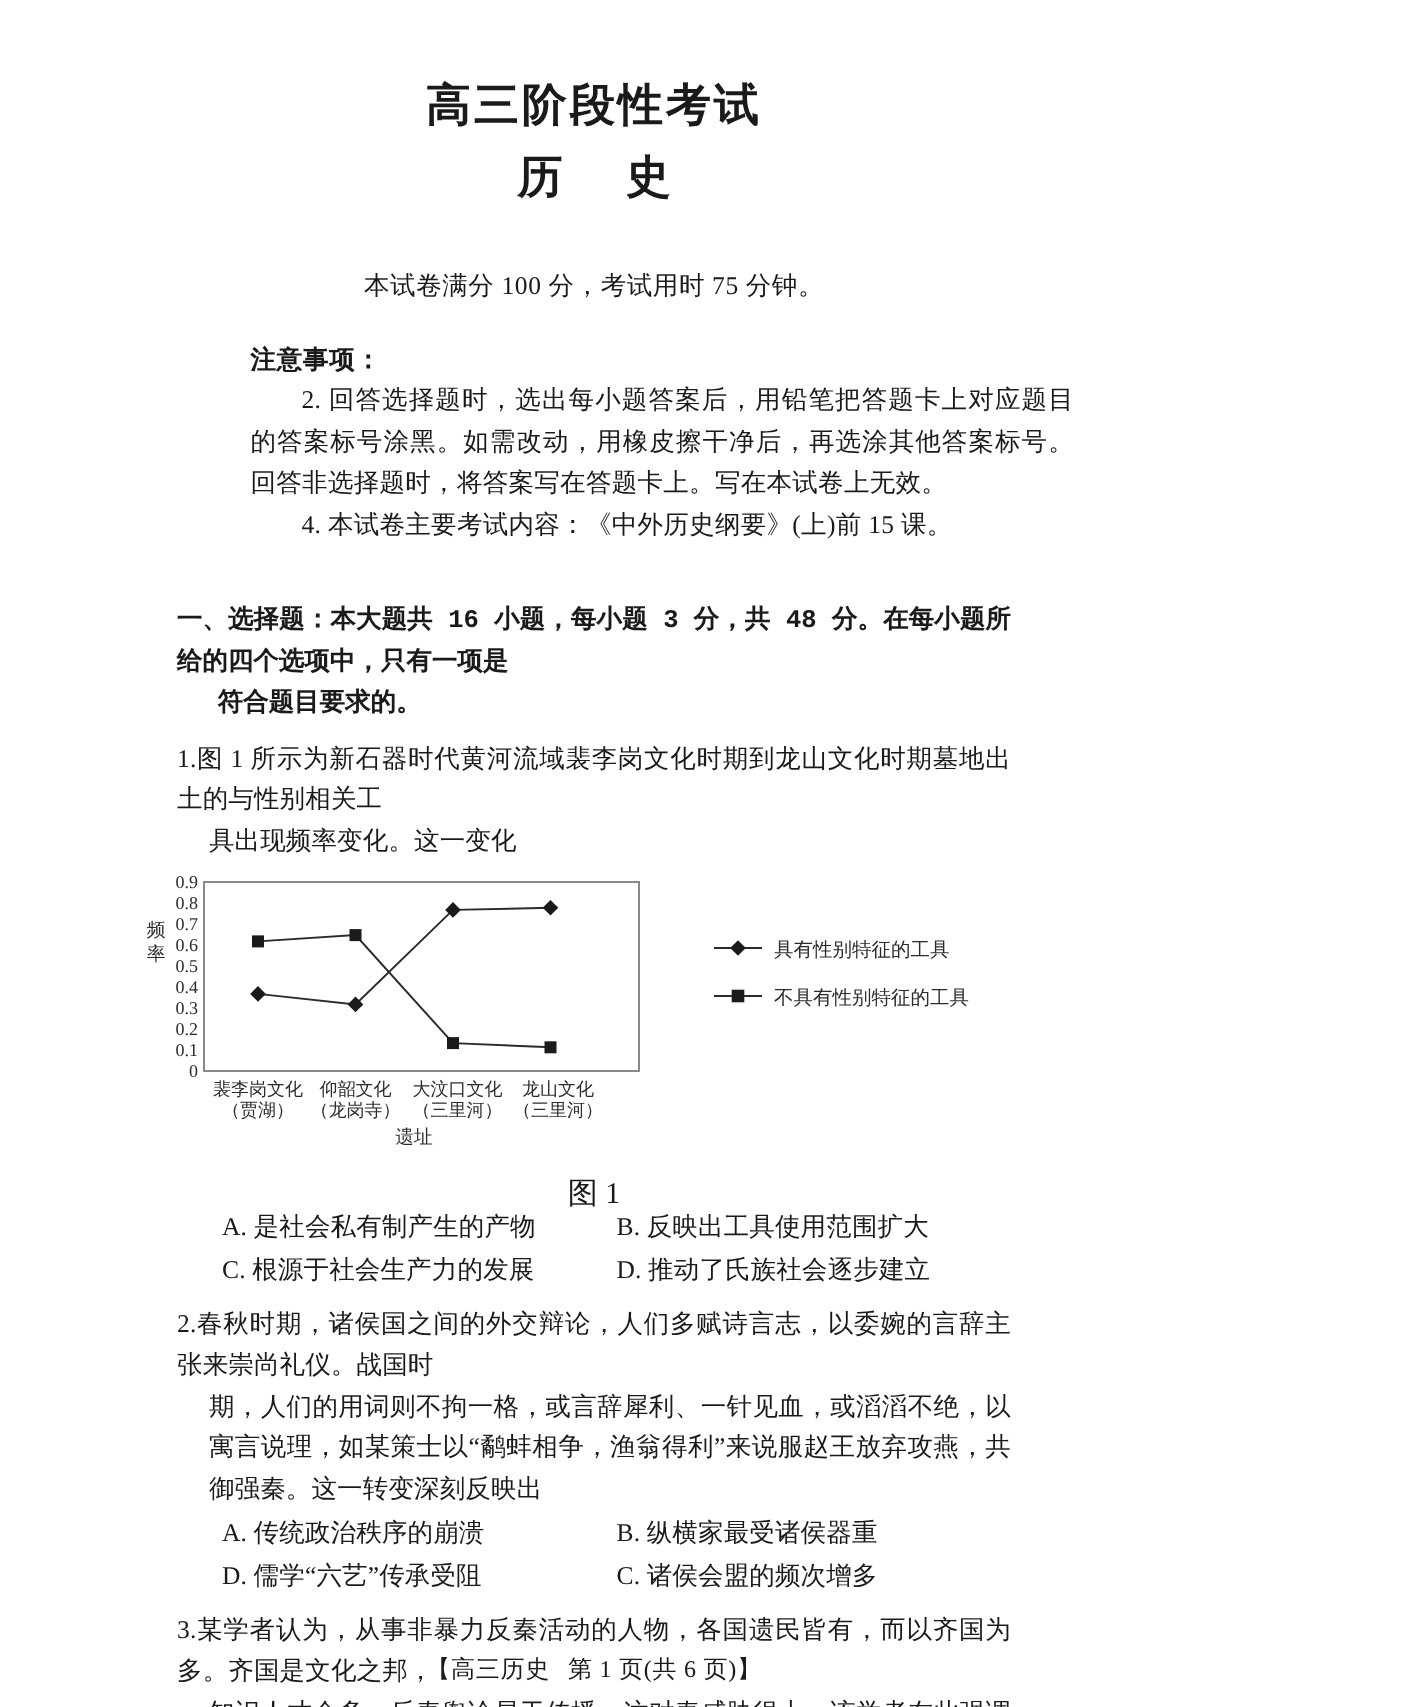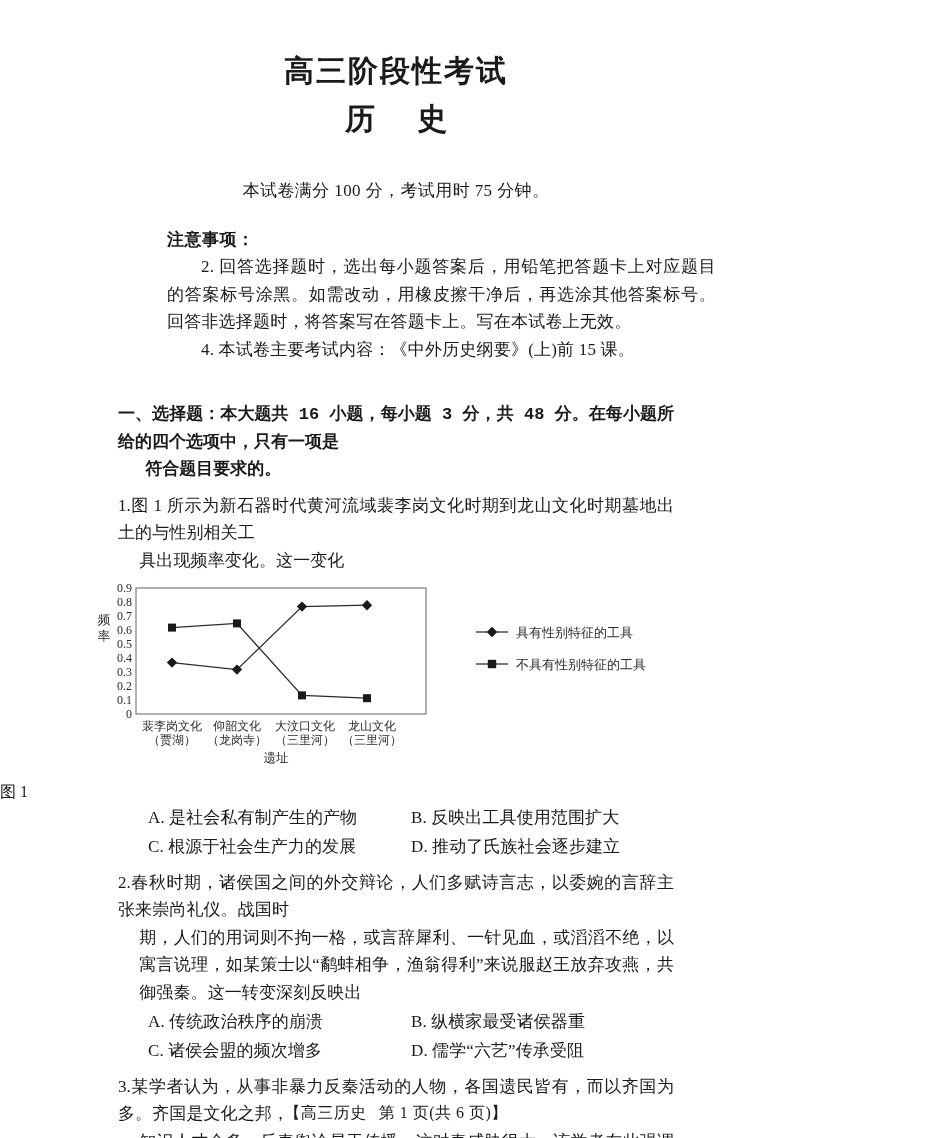--- a/index.html
+++ b/index.html
@@ -114,21 +114,22 @@
   .options.wide .opt { width: 50%; }
 
   
   .figure-wrap {
     position: relative;
     width: 100%;
     height: 218px;
     margin-top: 6px;
   }
   .figure-caption {
-    font-size: 16px;
+    text-align: center;
+    font-size: 20px;
     margin: 0;
     padding-top: 2px;
   }
 
   svg.chart { display: block; margin: 0 auto; }
   .axis-num { font-family: "Liberation Serif", serif; font-size: 12px; fill: #2b2b2b; }
   .cat-lbl  { font-family: "Liberation Serif", serif; font-size: 12px; fill: #2b2b2b; }
   .ax-title { font-family: "Liberation Serif", serif; font-size: 12.5px; fill: #2b2b2b; }
   .legend-lbl { font-family: "Liberation Serif", serif; font-size: 13px; fill: #2b2b2b; }
 
@@ -253,22 +254,22 @@
   </div>
 
   <div class="question">
     <p class="q-stem">
       <span class="num">2.</span><span>春秋时期，诸侯国之间的外交辩论，人们多赋诗言志，以委婉的言辞主张来崇尚礼仪。战国时</span>
       <span class="cont">期，人们的用词则不拘一格，或言辞犀利、一针见血，或滔滔不绝，以寓言说理，如某策士以“鹬蚌相争，渔翁得利”来说服赵王放弃攻燕，共御强秦。这一转变深刻反映出</span>
     </p>
     <div class="options">
       <div class="opt">A. 传统政治秩序的崩溃</div>
       <div class="opt">B. 纵横家最受诸侯器重</div>
+      <div class="opt">D. 儒学“六艺”传承受阻</div>
       <div class="opt">C. 诸侯会盟的频次增多</div>
-      <div class="opt">D. 儒学“六艺”传承受阻</div>
     </div>
   </div>
 
   <div class="question">
     <p class="q-stem">
       <span class="num">3.</span><span>某学者认为，从事非暴力反秦活动的人物，各国遗民皆有，而以齐国为多。齐国是文化之邦，</span>
       <span class="cont">知识人才众多，反秦舆论易于传播，这对秦威胁很大。该学者在此强调的是</span>
     </p>
     <div class="options wide">
       <div class="opt">A. 舆论传播决定秦朝末年局势的发展走向</div>

